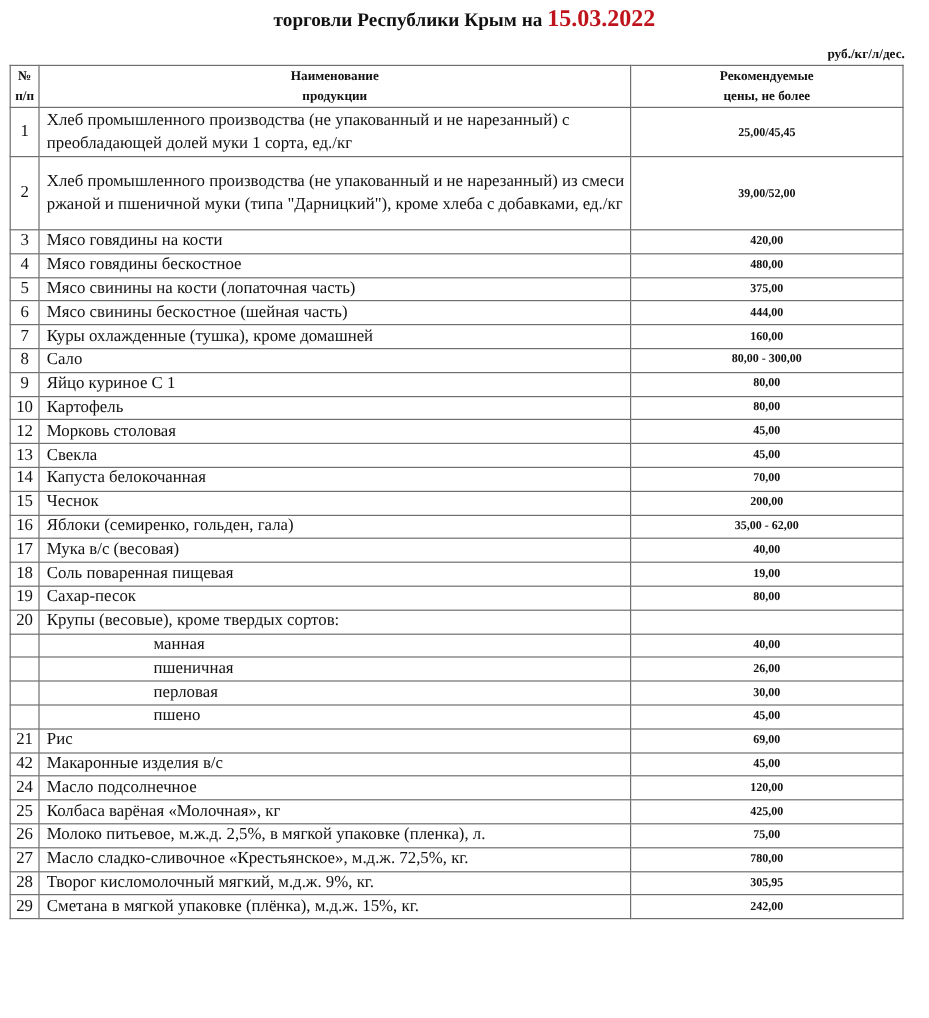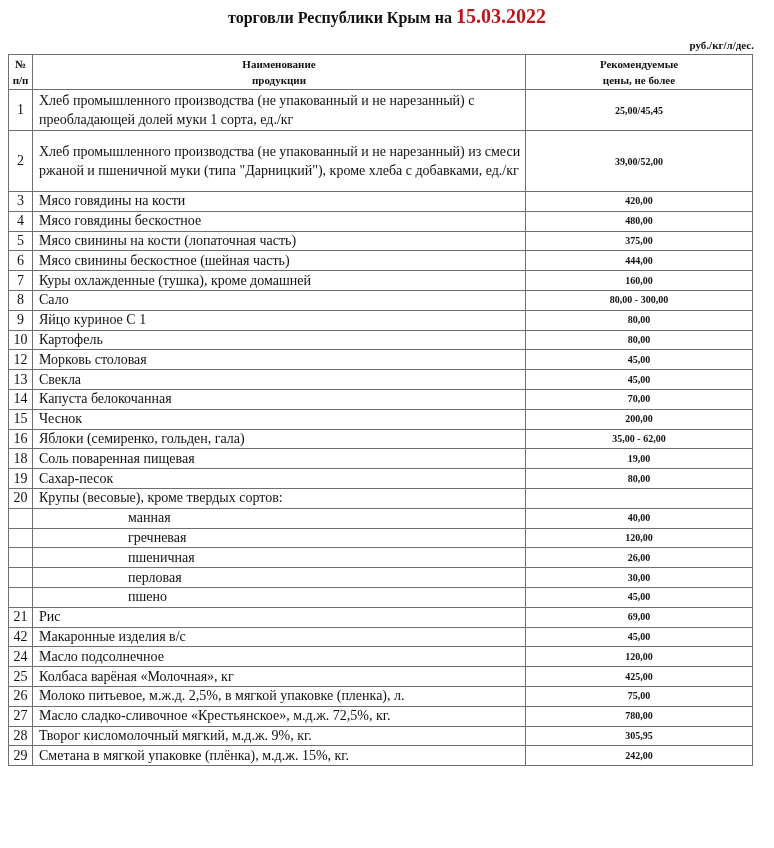--- a/index.html
+++ b/index.html
@@ -115,43 +115,43 @@
         <td class="num">15</td>
         <td class="name">Чеснок</td>
         <td class="price">200,00</td>
       </tr>
       <tr class="single">
         <td class="num">16</td>
         <td class="name">Яблоки (семиренко, гольден, гала)</td>
         <td class="price">35,00 - 62,00</td>
       </tr>
       <tr class="single">
+        <td class="num">17</td>
+        <td class="name">Мука в/с (весовая)</td>
+        <td class="price">40,00</td>
+      </tr>
+      <tr class="single">
         <td class="num">18</td>
         <td class="name">Соль поваренная пищевая</td>
         <td class="price">19,00</td>
       </tr>
       <tr class="single">
         <td class="num">19</td>
         <td class="name">Сахар-песок</td>
         <td class="price">80,00</td>
       </tr>
       <tr class="single">
         <td class="num">20</td>
         <td class="name">Крупы (весовые), кроме твердых сортов:</td>
         <td class="price"></td>
       </tr>
       <tr class="single sub">
         <td class="num"></td>
         <td class="name">манная</td>
         <td class="price">40,00</td>
-      </tr>
-      <tr class="single sub">
-        <td class="num"></td>
-        <td class="name">гречневая</td>
-        <td class="price">120,00</td>
       </tr>
       <tr class="single sub">
         <td class="num"></td>
         <td class="name">пшеничная</td>
         <td class="price">26,00</td>
       </tr>
       <tr class="single sub">
         <td class="num"></td>
         <td class="name">перловая</td>
         <td class="price">30,00</td>

